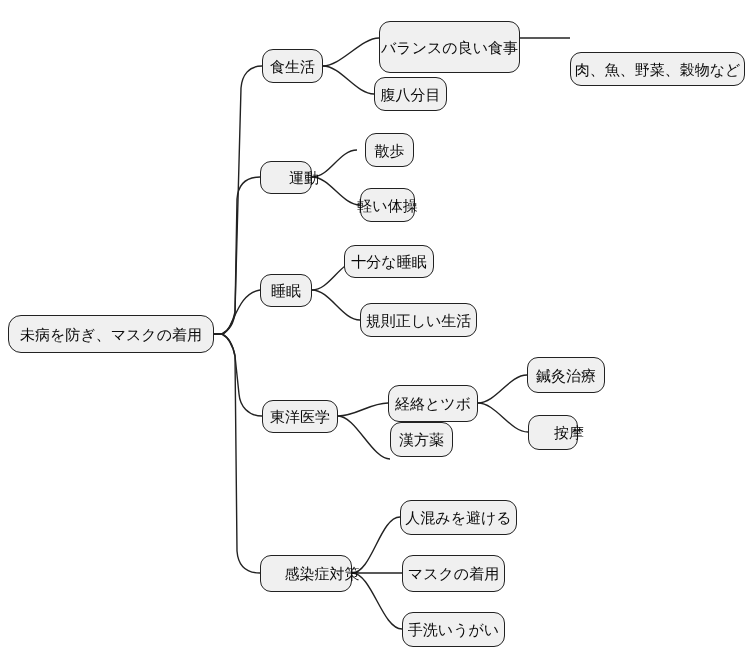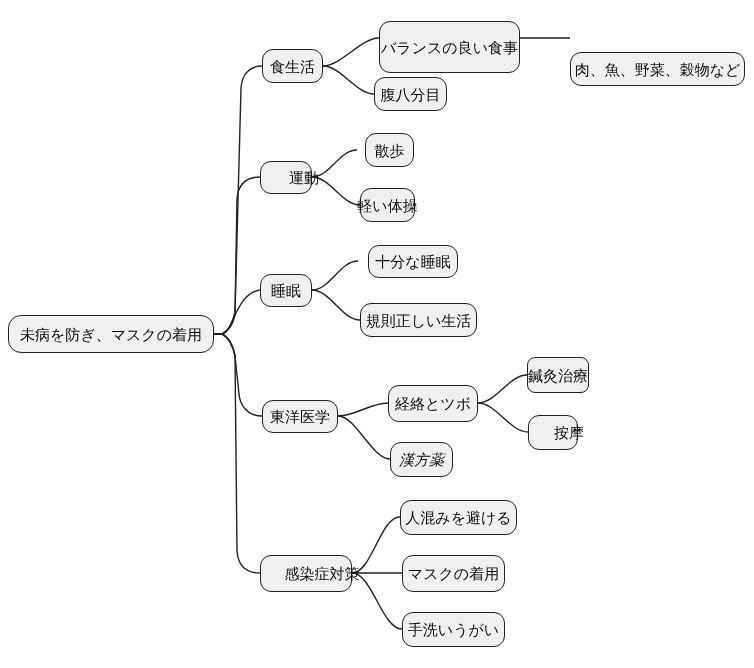--- a/index.html
+++ b/index.html
@@ -74,33 +74,33 @@
   <div class="node" style="left:374px; top:77px; width:73px; height:34px;">腹八分目</div>
 
   <div class="node" style="left:260px; top:161px; width:52px; height:33px;padding-left:36px;">運動</div>
 
   <div class="node" style="left:357px; top:133px; width:49px; height:34px;margin-left:8px;">散歩</div>
 
   <div class="node" style="left:360px; top:188px; width:55px; height:34px;">軽い体操</div>
 
   <div class="node" style="left:260px; top:274px; width:52px; height:33px;">睡眠</div>
 
-  <div class="node" style="left:368px; top:245px; width:90px; height:33px;">十分な睡眠</div>
+  <div class="node" style="left:344px; top:245px; width:90px; height:33px;">十分な睡眠</div>
 
   <div class="node" style="left:360px; top:303px; width:117px; height:34px;">規則正しい生活</div>
 
   <div class="node" style="left:262px; top:400px; width:76px; height:33px;">東洋医学</div>
 
   <div class="node" style="left:388px; top:385px; width:90px; height:37px;">経絡とツボ</div>
 
-  <div class="node" style="left:527px; top:357px; width:62px; height:36px;border-radius:8px;">鍼灸治療</div>
+  <div class="node" style="left:527px; top:357px; width:78px; height:36px;">鍼灸治療</div>
 
   <div class="node" style="left:528px; top:415px; width:50px; height:35px;padding-left:32px;">按摩</div>
 
-  <div class="node" style="left:390px; top:442px; width:63px; height:35px;font-style:italic;">漢方薬</div>
+  <div class="node" style="left:390px; top:422px; width:63px; height:35px;">漢方薬</div>
 
   <div class="node" style="left:260px; top:555px; width:92px; height:37px;padding-left:32px;">感染症対策</div>
 
   <div class="node" style="left:400px; top:500px; width:117px; height:35px;">人混みを避ける</div>
 
   <div class="node" style="left:402px; top:555px; width:103px; height:37px;">マスクの着用</div>
 
   <div class="node" style="left:402px; top:612px; width:103px; height:35px;">手洗いうがい</div>
 
 </div>

